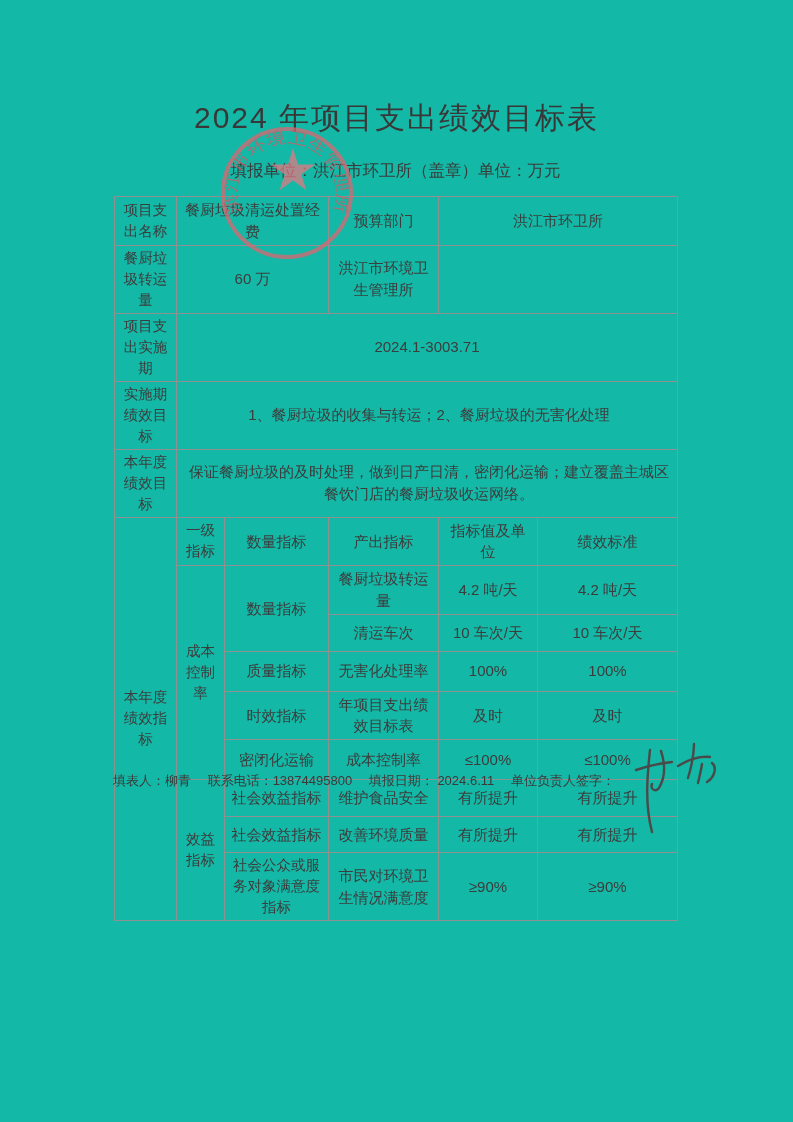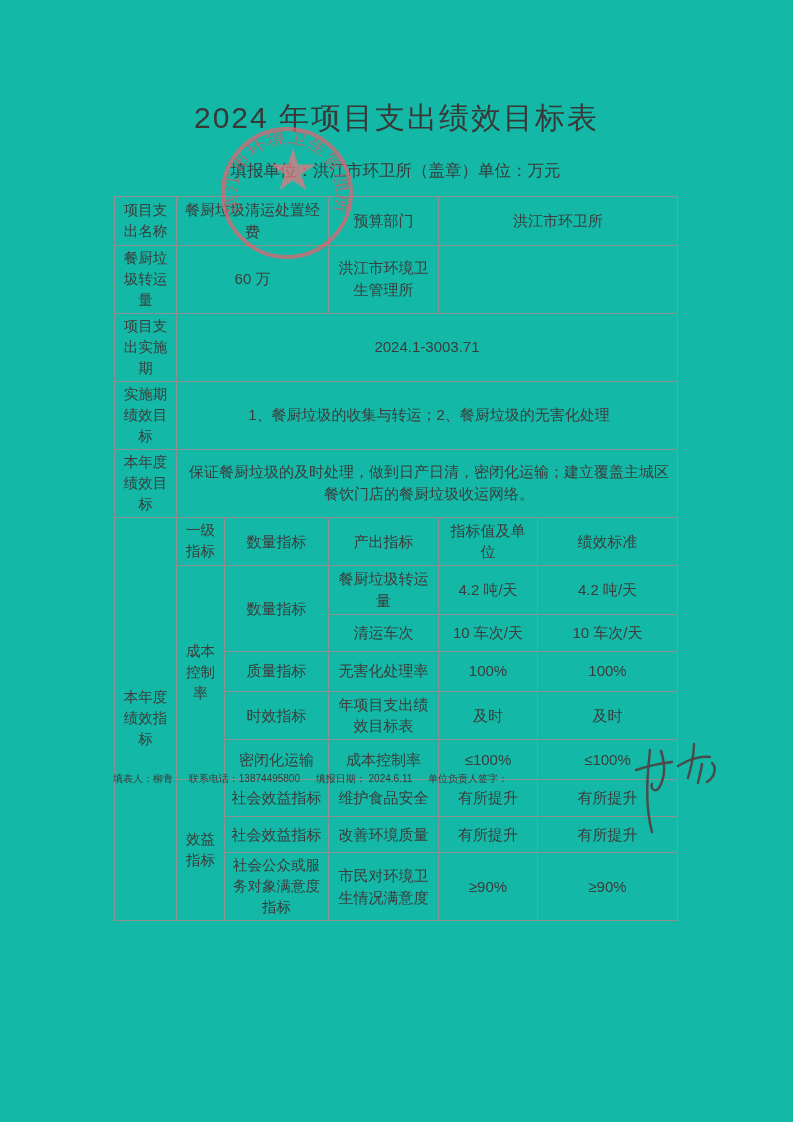--- a/index.html
+++ b/index.html
@@ -29,21 +29,21 @@
     text-align:center;vertical-align:middle;
     padding:2px 5px;line-height:1.45;
     overflow:hidden;word-break:break-all;
   }
   table.main td.left{text-align:center;padding-left:9px;}
   table.main td.small{font-size:14.5px;padding:2px 2px;}
   .r40{height:40px}.r42{height:42px}.r39{height:39px}.r38{height:38px}
   .r41{height:41px}.r37{height:37px}.r36{height:36px}.r45{height:45px}
   .footer-line{
     position:absolute;left:113px;top:772px;width:620px;
-    font-size:10px;color:#3a3a3a;white-space:nowrap;
+    font-size:13px;color:#3a3a3a;white-space:nowrap;
   }
   .footer-line span{margin-right:13px;}
   .seal{position:absolute;left:217px;top:126px;width:150px;height:150px;pointer-events:none;}
   .signature{position:absolute;left:628px;top:736px;width:115px;height:105px;}
 </style>
 </head>
 <body>
 
 <div class="page">
 

